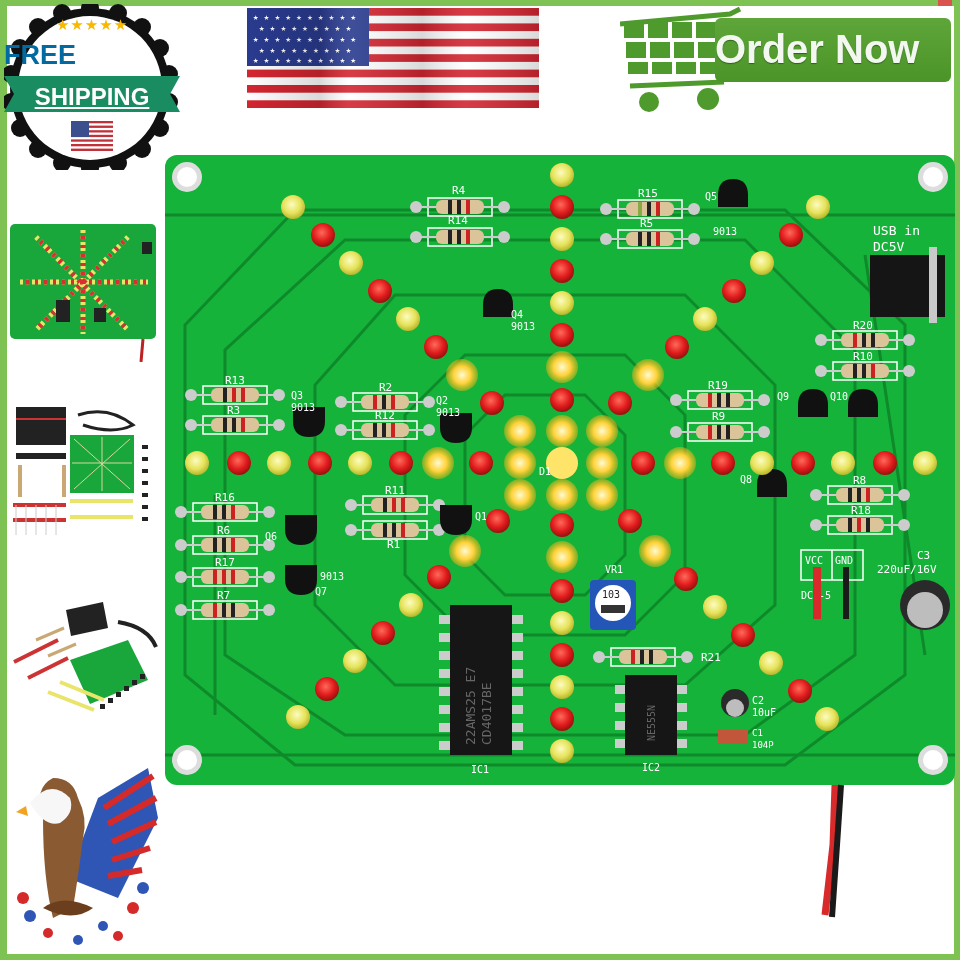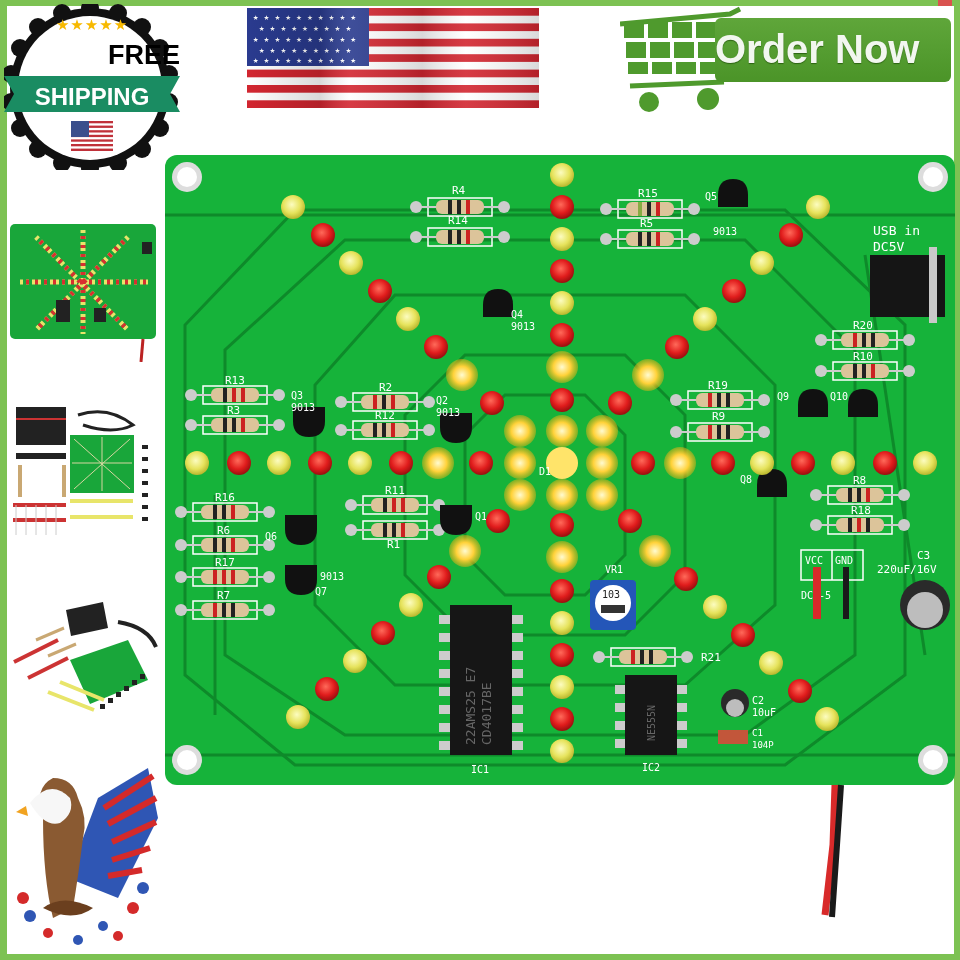--- a/index.html
+++ b/index.html
@@ -1,21 +1,21 @@
 <!DOCTYPE html>
 <html><head>
 <meta charset="utf-8">
 <style>
   html,body{margin:0;padding:0;}
   body{width:960px;height:960px;overflow:hidden;background:#ffffff;font-family:"Liberation Sans",sans-serif;}
   .frame{position:absolute;left:0;top:0;width:960px;height:960px;box-sizing:border-box;border:6px solid #7dc253;border-left-width:7px;background:#fff;}
   
   .badge{position:absolute;left:4px;top:4px;width:166px;height:166px;}
-  .badge-text-free{position:absolute;left:0;width:176px;top:36px;text-align:right;font:bold 27px "Liberation Sans",sans-serif;color:#000000;letter-spacing:0px;}
-  .badge-ribbon{position:absolute;left:2px;top:76px;width:172px;height:34px;background:#1a8c62;color:#fff;text-align:center;font:bold 24px "Liberation Sans",sans-serif;line-height:34px;}
+  .badge-text-free{position:absolute;left:0;width:176px;top:36px;text-align:left;font:bold 27px "Liberation Sans",sans-serif;color:#0369a1;letter-spacing:0px;}
+  .badge-ribbon{position:absolute;left:2px;top:76px;width:172px;height:34px;background:#1a8c62;color:#fff;text-align:center;font:bold 24px "Liberation Sans",sans-serif;line-height:34px;text-decoration:underline;}
   .badge-stars{position:absolute;left:0;width:176px;top:12px;text-align:center;color:#f7b900;font-size:15px;letter-spacing:1px;}
   .badge-flag{position:absolute;left:67px;top:117px;width:42px;height:30px;}
   
   .top-flag{position:absolute;left:247px;top:8px;width:292px;height:100px;}
   
   .order{position:absolute;left:620px;top:4px;width:335px;height:110px;}
   .order-label{position:absolute;left:715px;top:18px;width:236px;height:64px;background:linear-gradient(#5fa63a,#4b9428);border-radius:6px;color:#f2f7ef;font:bold 40px "Liberation Sans",sans-serif;line-height:62px;text-align:left;text-shadow:0 1px 1px #2c6312;}
   .red-corner{position:absolute;left:938px;top:0;width:14px;height:6px;background:#d9534f;}
   
   .thumb{position:absolute;left:8px;width:150px;background:#fff;}

